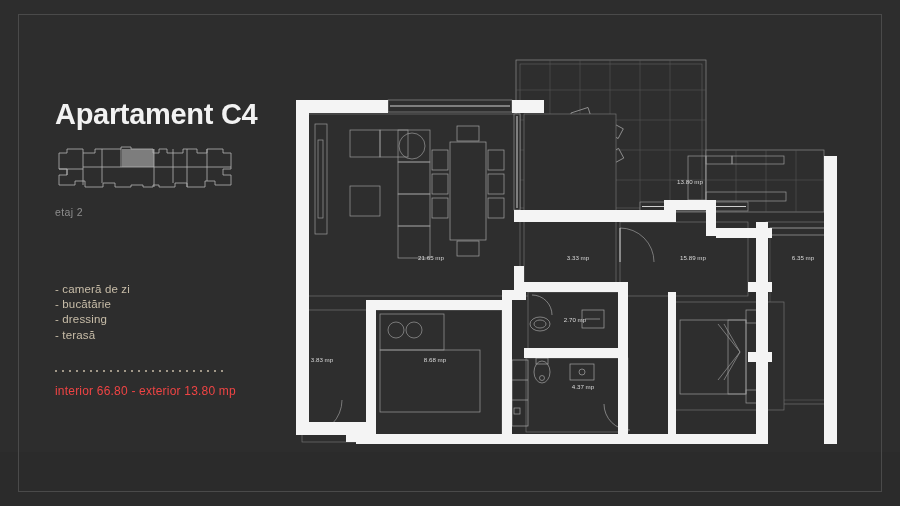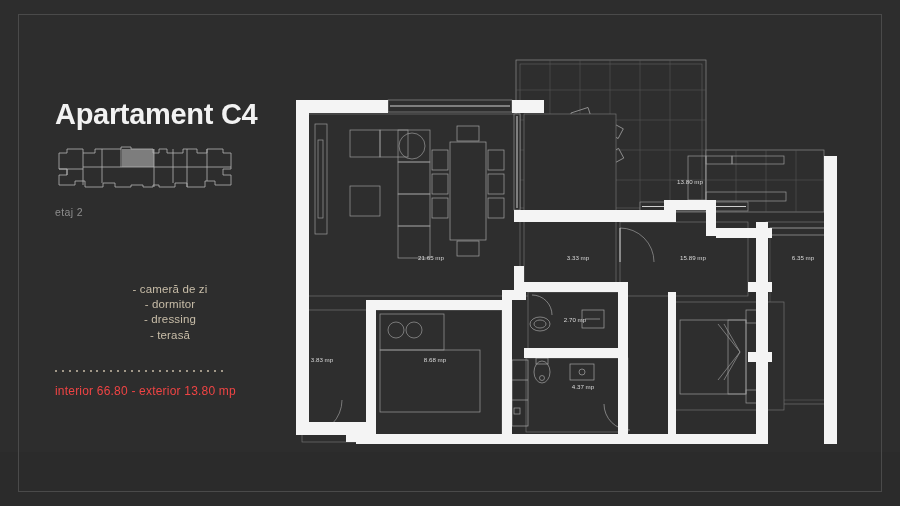--- a/index.html
+++ b/index.html
@@ -12,21 +12,21 @@
          border:1px solid #4a4a4a;box-sizing:border-box;pointer-events:none;}
 
   
   #info{position:absolute;left:55px;top:100px;width:230px;}
   #title{font-size:29px;font-weight:bold;color:#f2f2f2;letter-spacing:-0.3px;
          line-height:1;margin:0;}
   #keymap{margin-top:16px;width:180px;height:46px;position:relative;}
   #keymap svg{display:block;}
   #floorlabel{margin-top:15px;font-size:10.5px;color:#8d8d8d;letter-spacing:.4px;}
 
-  #roomlist{position:absolute;left:55px;top:282px;width:230px;text-align:center;}
+  #roomlist{position:absolute;left:55px;top:282px;width:230px;}
   #roomlist div{font-size:11.5px;color:#c8bda8;line-height:15.2px;letter-spacing:.15px;}
 
   #dots{position:absolute;left:55px;top:367px;width:168px;height:8px;
         display:flex;justify-content:space-between;align-items:center;}
   #dots i{display:block;width:2px;height:2px;background:#c8bda8;border-radius:50%;}
 
   #totals{position:absolute;left:55px;top:384px;font-size:12px;color:#ef4444;
           letter-spacing:.2px;}
 
   
@@ -68,21 +68,21 @@
           <path d="M12 24 L12 30"></path>
         </g>
       </svg>
     </div>
 
     <div id="floorlabel">etaj 2</div>
   </div>
 
   <div id="roomlist">
     <div>- cameră de zi</div>
-    <div>- dormitor</div>
+    <div>- bucătărie</div>
     <div>- dressing</div>
     <div>- terasă</div>
   </div>
 
   <div id="dots">
     <i></i>
       <i></i>
       <i></i>
       <i></i>
       <i></i>

